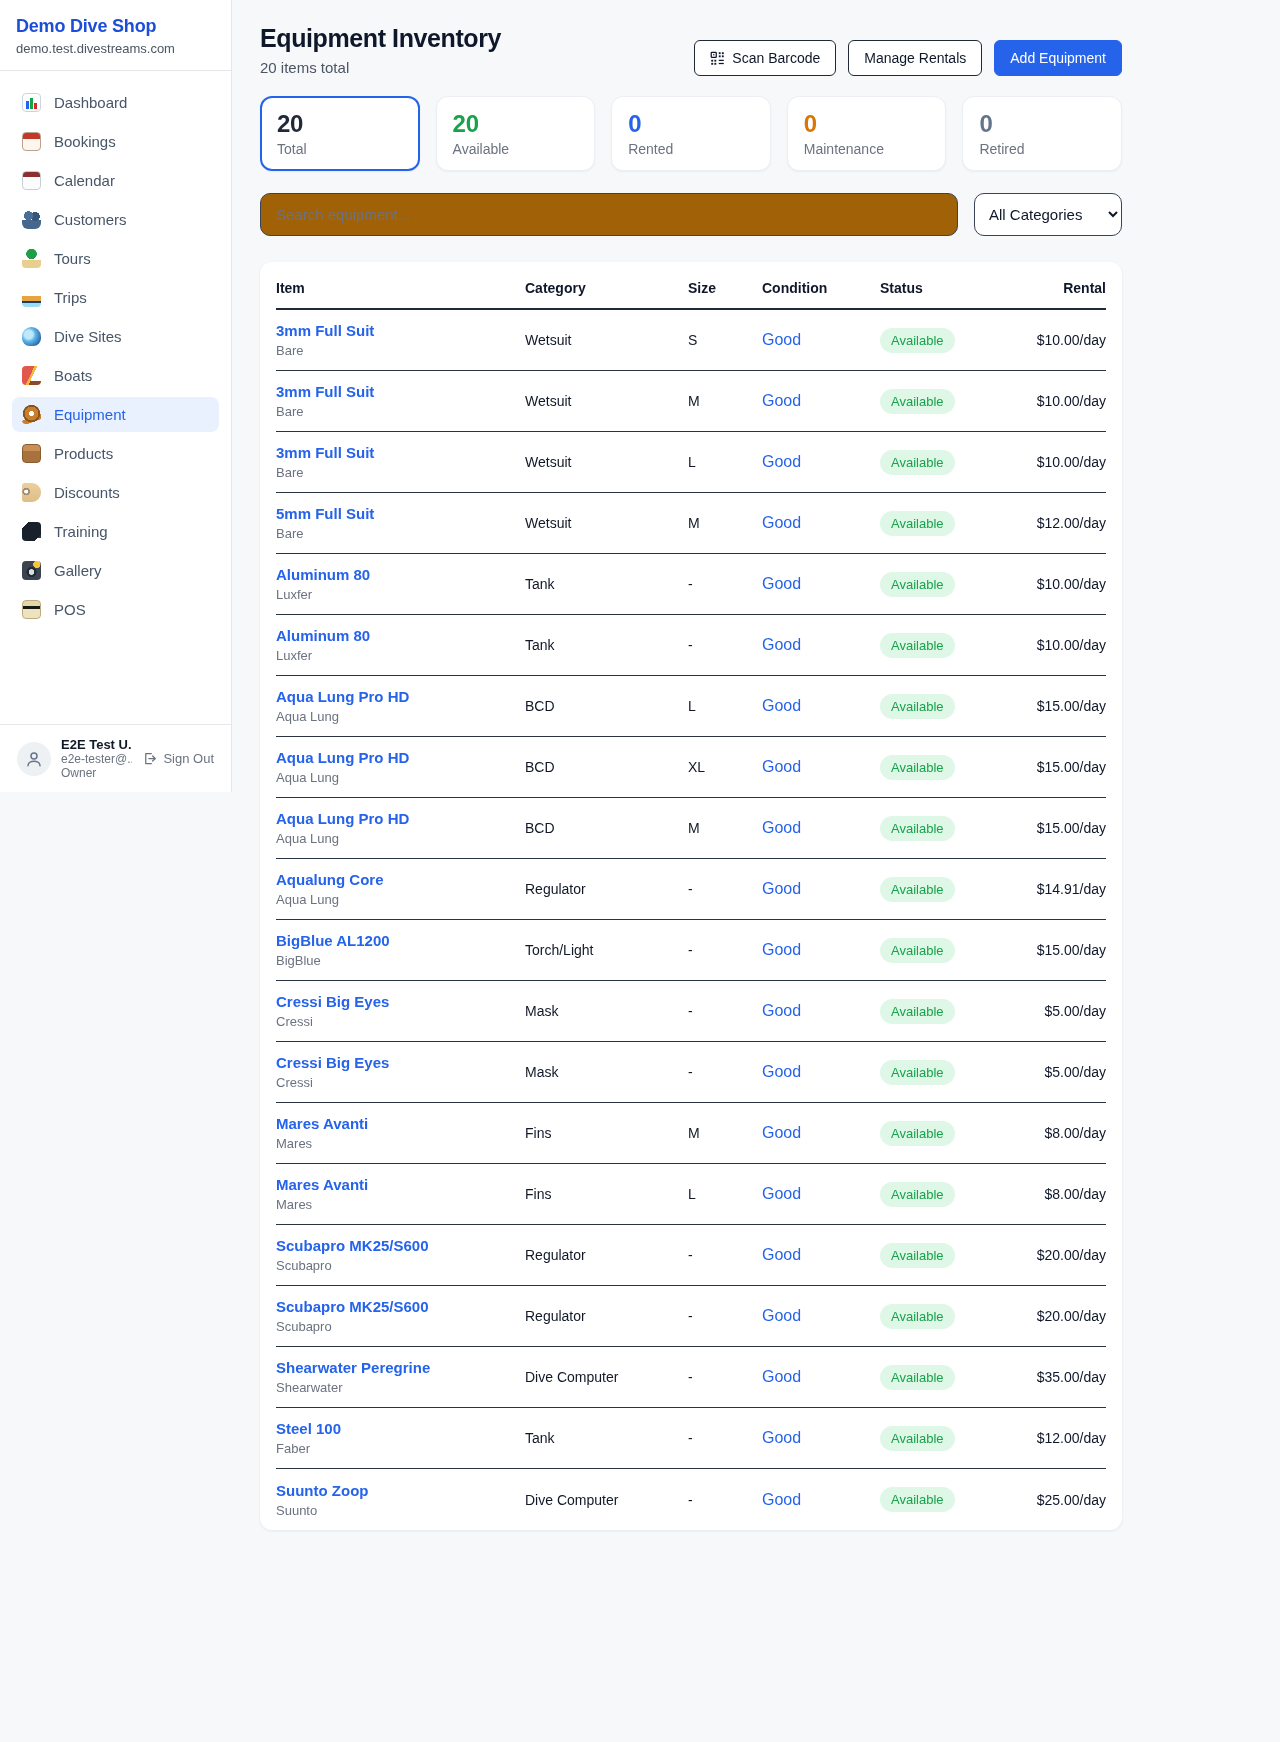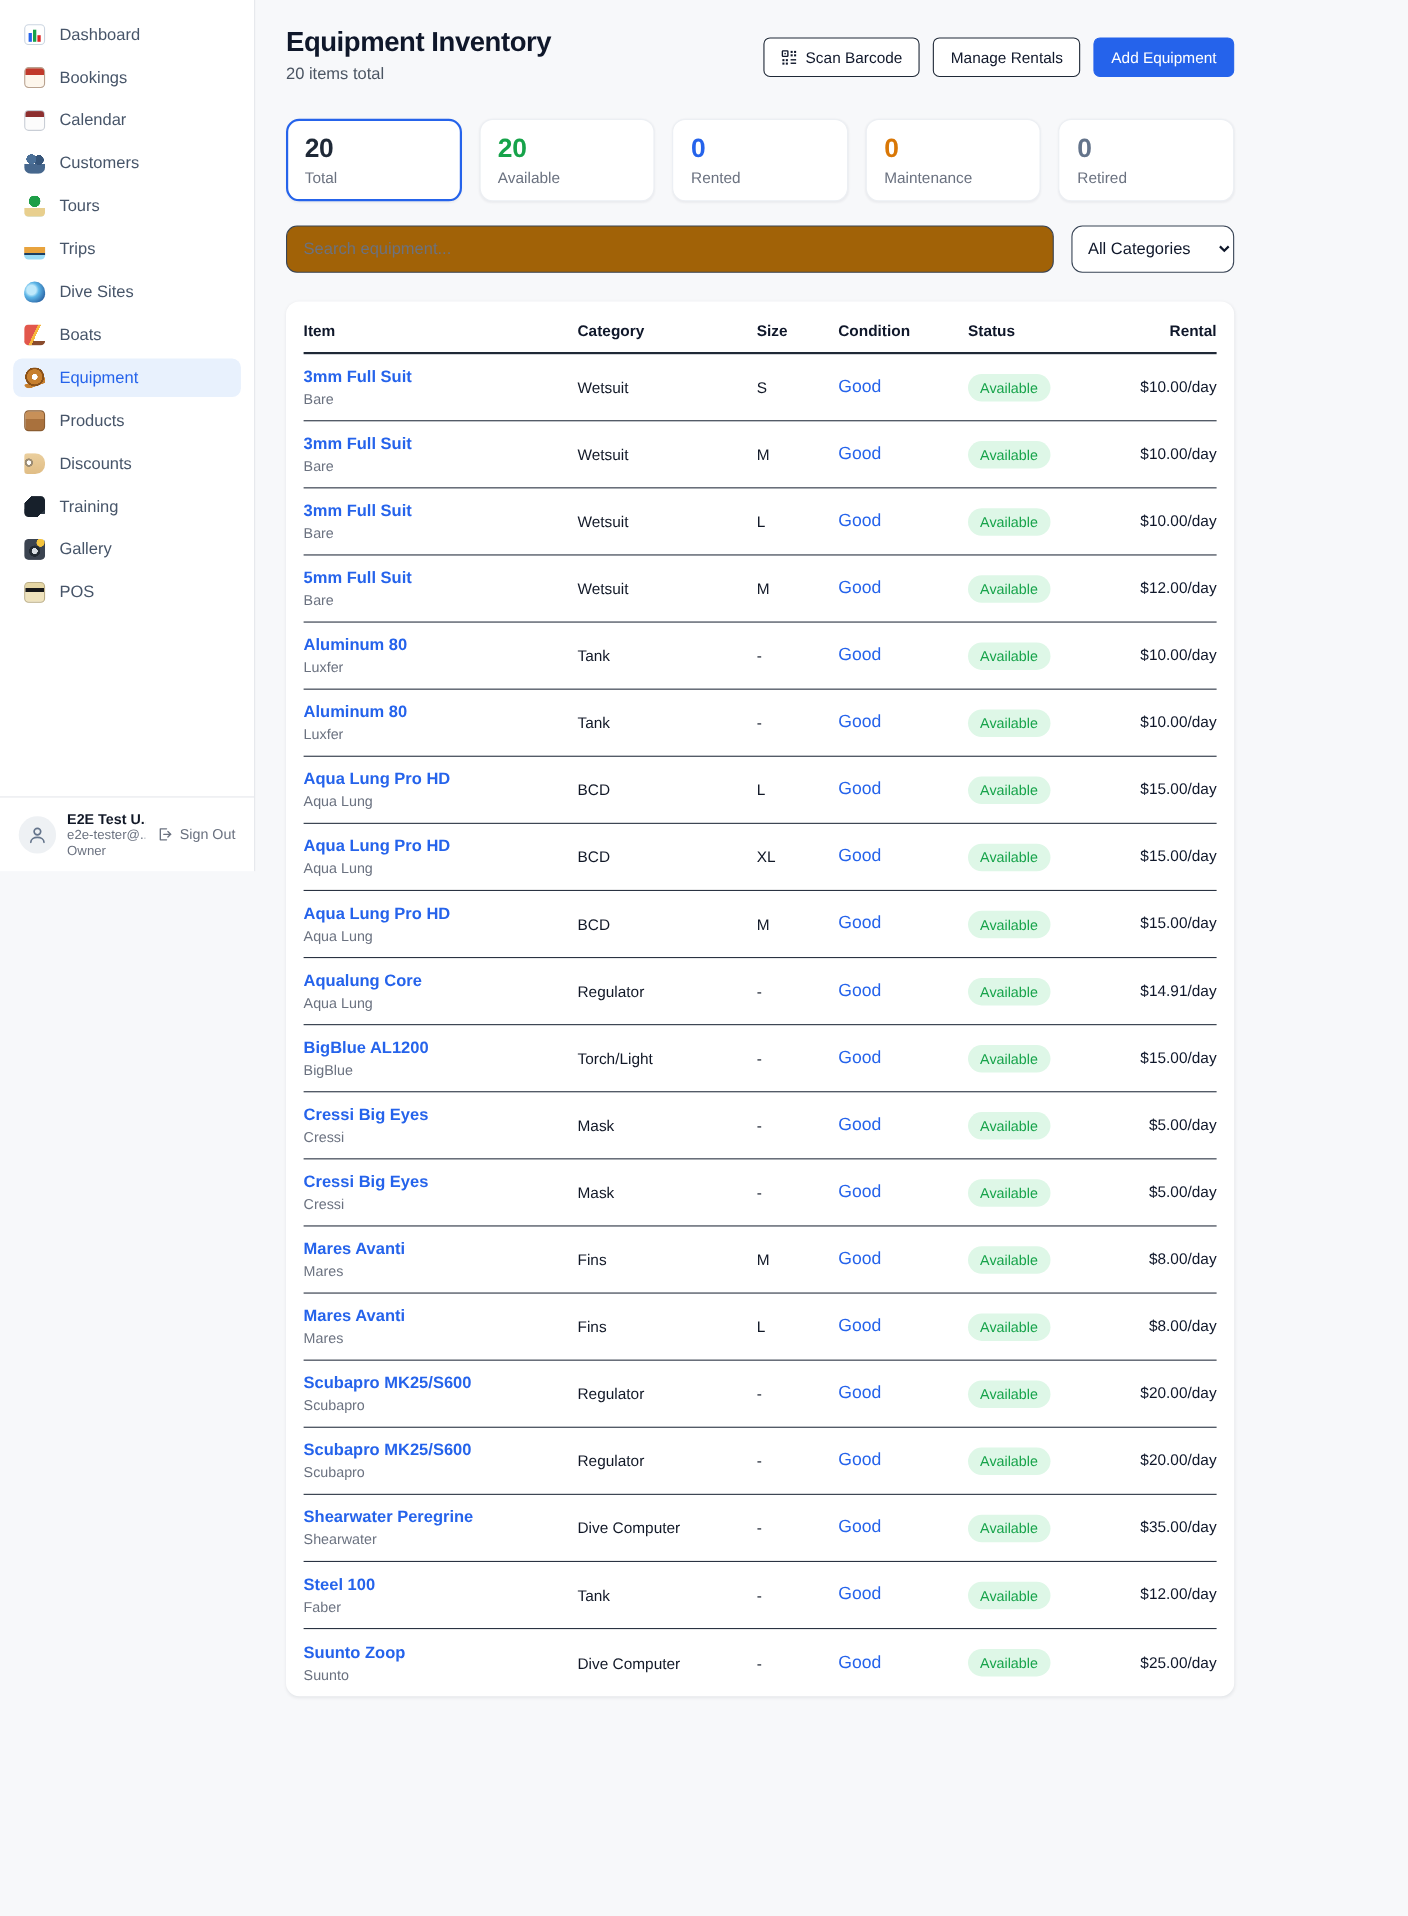--- a/index.html
+++ b/index.html
@@ -51,21 +51,21 @@
   
   .side-footer { border-top:1px solid #e5e7eb; padding:12px 17px; display:flex; align-items:center; gap:10px; }
   .avatar { width:34px; height:34px; min-width:34px; border-radius:50%; background:#eef1f4; display:flex; align-items:center; justify-content:center; color:#64748b; }
   .user-meta { flex:1; min-width:0; }
   .user-name { font-size:13px; font-weight:700; color:#111827; white-space:nowrap; overflow:hidden; }
   .user-email, .user-role { font-size:12px; color:#6b7280; white-space:nowrap; overflow:hidden; }
   .signout { display:flex; align-items:center; gap:6px; color:#6b7280; font-size:13px; cursor:pointer; white-space:nowrap; }
   
   .main { flex:1; padding:24px 0 40px 28px; }
   .content { width:862px; }
-  .page-head { display:flex; justify-content:space-between; align-items:center; margin-bottom:32px; }
+  .page-head { display:flex; justify-content:space-between; align-items:flex-end; margin-bottom:20px; }
   .page-title { font-size:25px; font-weight:800; letter-spacing:-0.4px; color:#0f172a; }
   .page-sub { font-size:15px; color:#4b5563; margin-top:6px; }
   .head-actions { display:flex; gap:12px; align-items:center; margin-top:4px; }
   .btn { display:inline-flex; align-items:center; gap:7px; font-size:14px; font-weight:500;
     border-radius:6px; padding:9px 15px; cursor:pointer; border:1px solid #1f2937; background:#fff; color:#0f172a; font-family:inherit; }
   .btn-primary { background:#2563eb; border-color:#2563eb; color:#fff; }
   
   .stats { display:flex; gap:16px; margin-bottom:22px; }
   .stat-card { width:160px; background:#fff; border:1px solid #eceff3; border-radius:12px; padding:13px 16px;
     box-shadow:0 1px 2px rgba(16,24,40,.05); cursor:pointer; }
@@ -90,20 +90,24 @@
   .item-brand { color:#6b7280; font-size:13px; margin-top:4px; }
   .cell { font-size:14px; color:#111827; }
   .cond-link { color:#2563eb; font-size:16px; cursor:pointer; }
   .badge { display:inline-block; background:#def7e7; color:#16a34a; font-size:13px; padding:5px 11px; border-radius:999px; }
   .price { font-size:14px; color:#0f172a; }
 </style>
 </head>
 <body>
 
 <aside class="sidebar">
+  <div class="brand">
+    <div class="brand-name">Demo Dive Shop</div>
+    <div class="brand-domain">demo.test.divestreams.com</div>
+  </div>
 
   <nav class="nav">
       <div class="nav-item">
     <span class="nav-icon icon-bar-chart"></span>
     <span class="nav-label">Dashboard</span>
   </div>
       <div class="nav-item">
     <span class="nav-icon icon-bookings-calendar"></span>
     <span class="nav-label">Bookings</span>
   </div>

